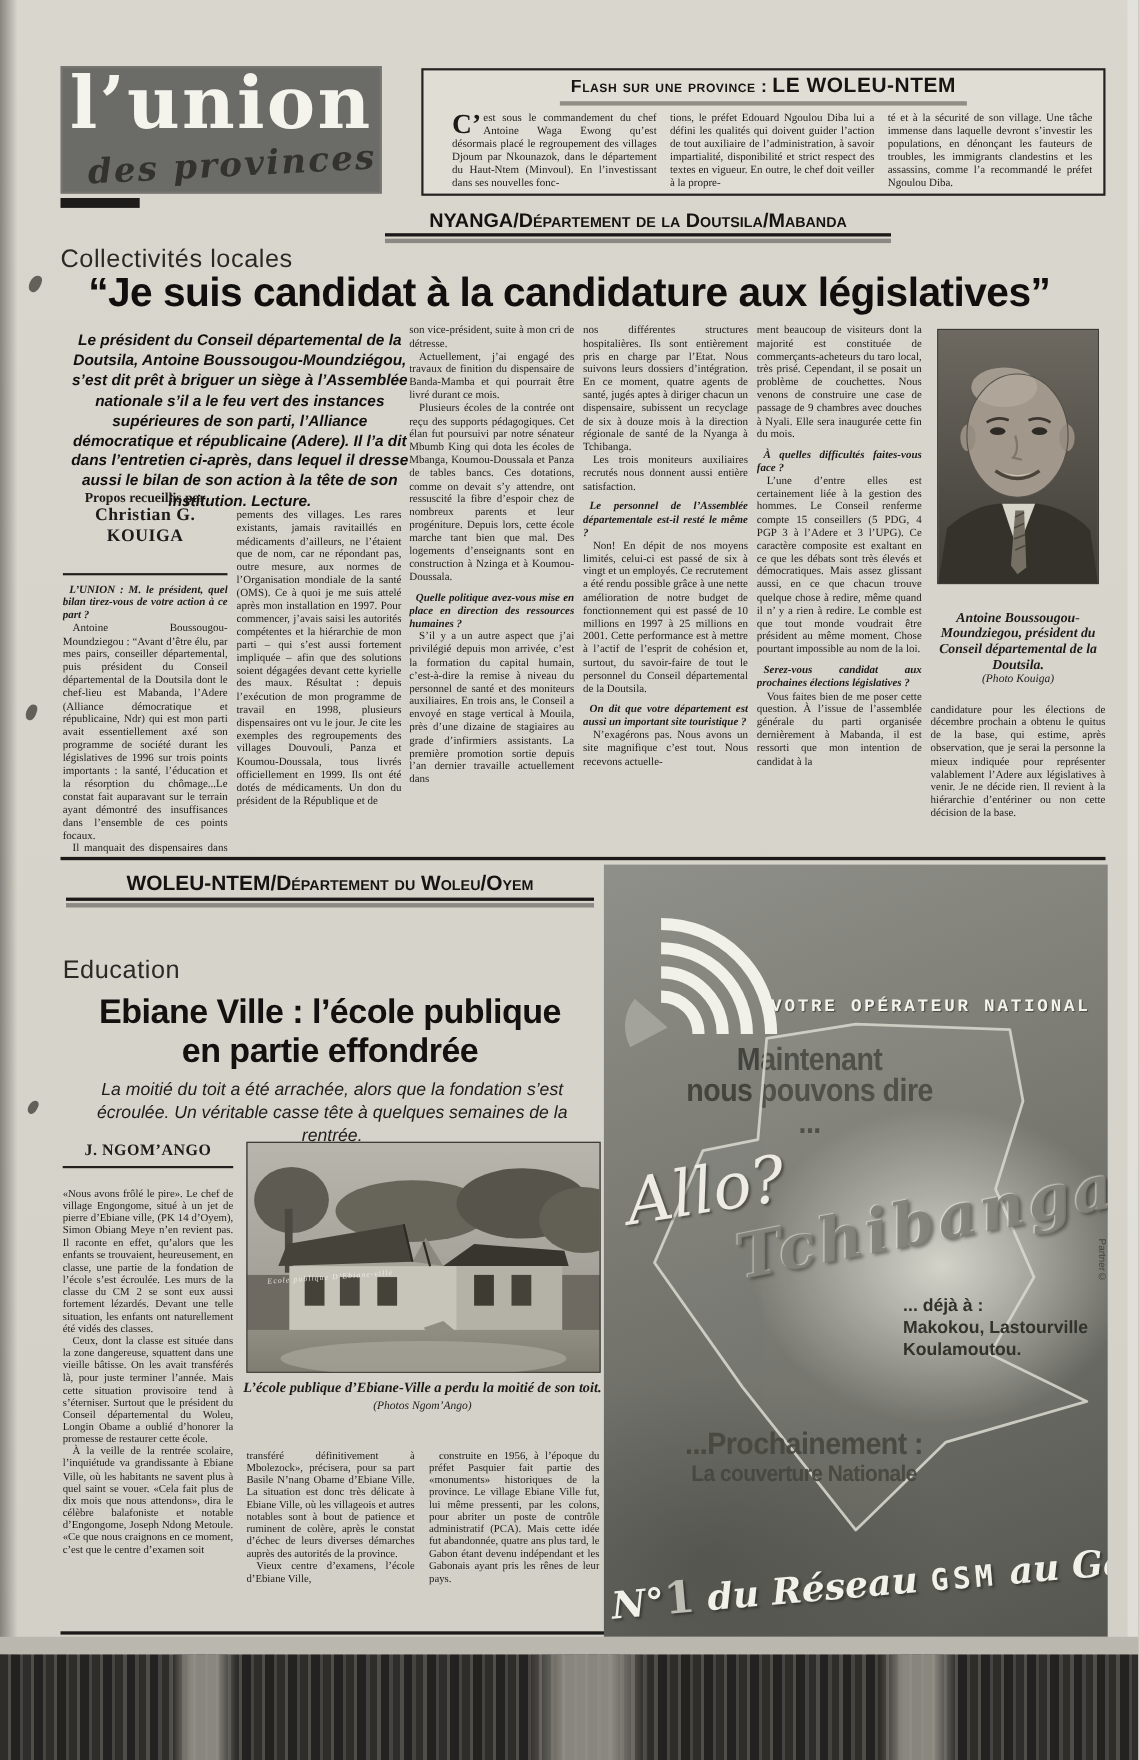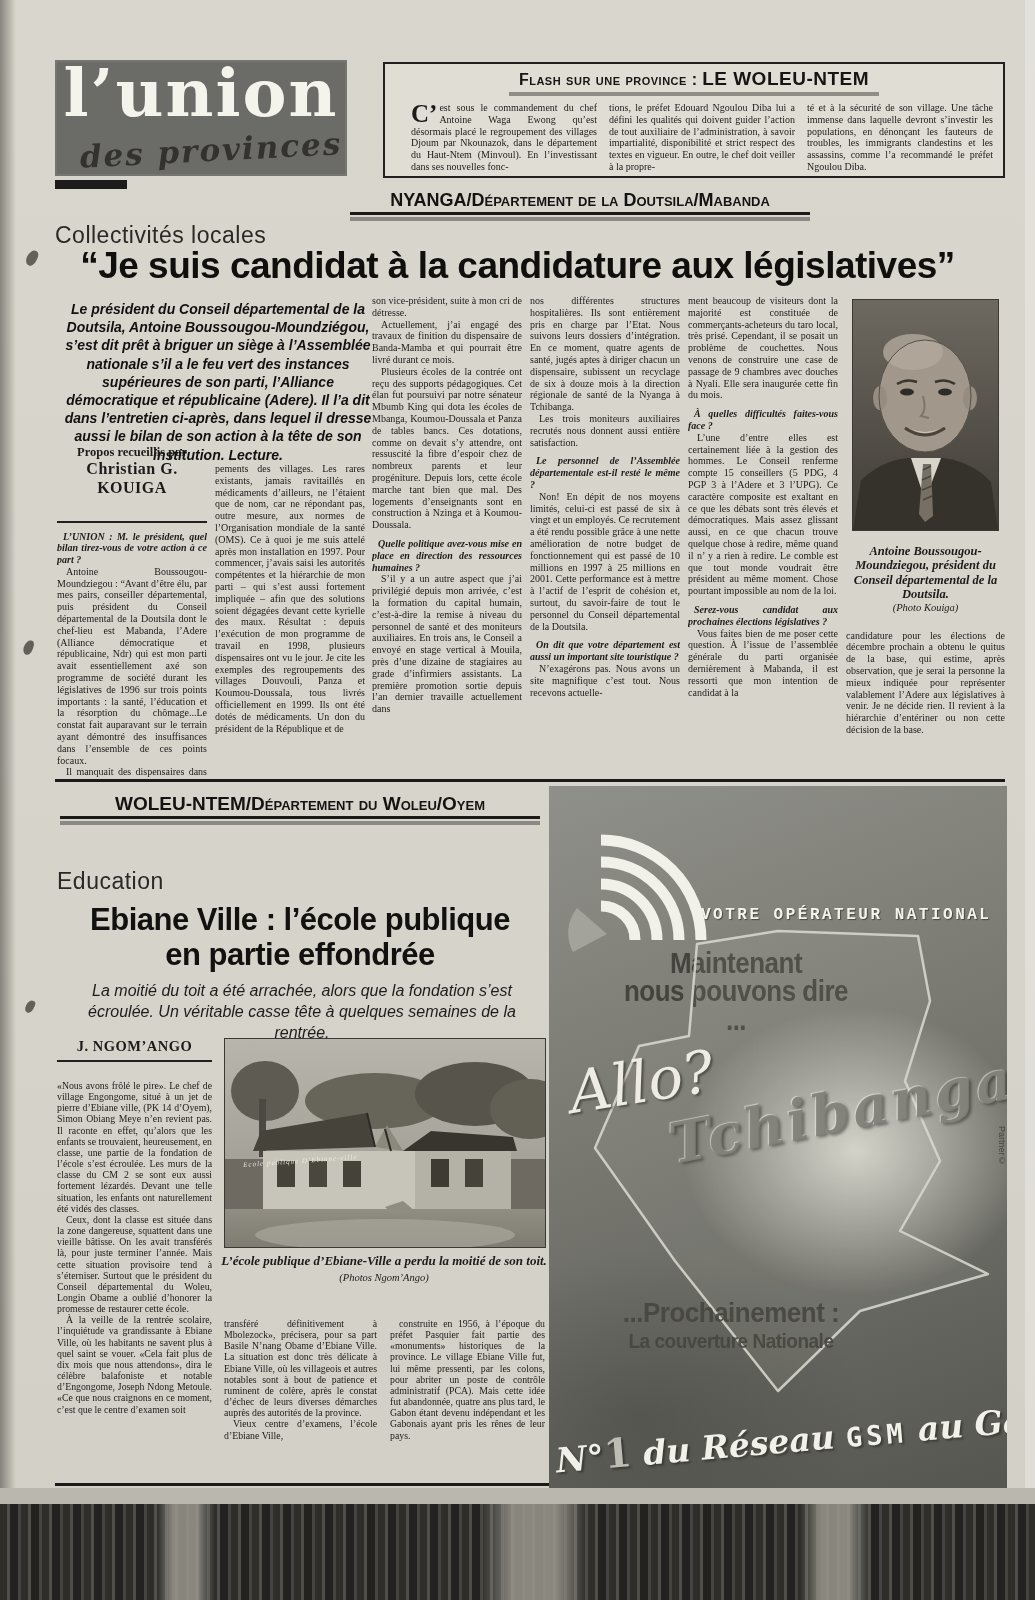--- a/index.html
+++ b/index.html
@@ -50,21 +50,21 @@
   .byline-name{font-size:16px;font-weight:bold;letter-spacing:.5px;}
 
   
   #interview-cols{position:absolute;left:57px;top:295px;width:948px;height:485px;}
   .col{position:absolute;overflow:hidden;font-size:10px;line-height:1.18;text-align:justify;color:#1c1b19;}
   .para{margin:0;text-indent:9px;}
   .para.first{text-indent:0;}
   .para.q{font-weight:bold;font-style:italic;margin-top:7px;text-indent:6px;}
   .para.dropcap::first-letter{float:left;font-size:25px;line-height:21px;font-weight:bold;padding:1px 2px 0 0;}
   .photo-frame{border:1px solid #3b3935;background:#6e6a62;}
-  .photo-caption{font-weight:bold;font-style:italic;text-align:center;font-size:12.5px;line-height:1.15;margin-top:13px;font-family:Liberation Serif, serif;}
+  .photo-caption{font-weight:bold;font-style:italic;text-align:center;font-size:12.5px;line-height:1.15;margin-top:23px;font-family:Liberation Serif, serif;}
   .photo-credit{font-style:italic;font-weight:normal;font-size:10.5px;text-align:center;display:block;}
 
   .rule{position:absolute;background:#1b1a18;}
 
   
   .headline2{position:absolute;left:60px;top:903px;width:480px;text-align:center;
         font-family:"Liberation Sans",sans-serif;font-weight:bold;font-size:31px;line-height:1.12;
         letter-spacing:-.5px;color:#121110;}
   .subhead{position:absolute;left:63px;top:981px;width:478px;text-align:center;
         font-family:"Liberation Sans",sans-serif;font-style:italic;font-size:16px;line-height:1.3;color:#1e1d1b;}
@@ -320,20 +320,25 @@
     <div class="ad-tagline">VOTRE OPÉRATEUR NATIONAL</div>
     <div class="ad-now">
       <div>Maintenant</div>
       <div>nous pouvons dire ...</div>
     </div>
     <svg style="position:absolute;left:30px;top:130px;opacity:.9;" width="420" height="560" viewBox="0 0 420 560">
       <path d="M199 15 L339 20 L351 85 L326 165 L361 245 L321 315 L409 358 L281 395 L199 475 L96 345 L16 232 L60 130 L110 120 L118 28 Z" fill="rgba(210,210,198,0.10)" stroke="#d6d6cc" stroke-width="2.5" stroke-linejoin="round"></path>
     </svg>
     <div class="ad-allo">Allo?</div>
     <div class="ad-city">Tchibanga</div>
+    <div class="ad-deja">
+      <div>... déjà à :</div>
+      <div>Makokou, Lastourville</div>
+      <div>Koulamoutou.</div>
+    </div>
     <div class="ad-soon">
       <div class="l1">...Prochainement :</div>
       <div class="l2">La couverture Nationale</div>
     </div>
     <div class="ad-gsmline">
       <span class="ndeg">N°</span><span class="one">1</span><span class="mid"> du Réseau </span><span class="gsm">GSM</span><span class="end"> au Gabon</span>
     </div>
     <div class="ad-partner">Partner©</div>
   </div>
 

